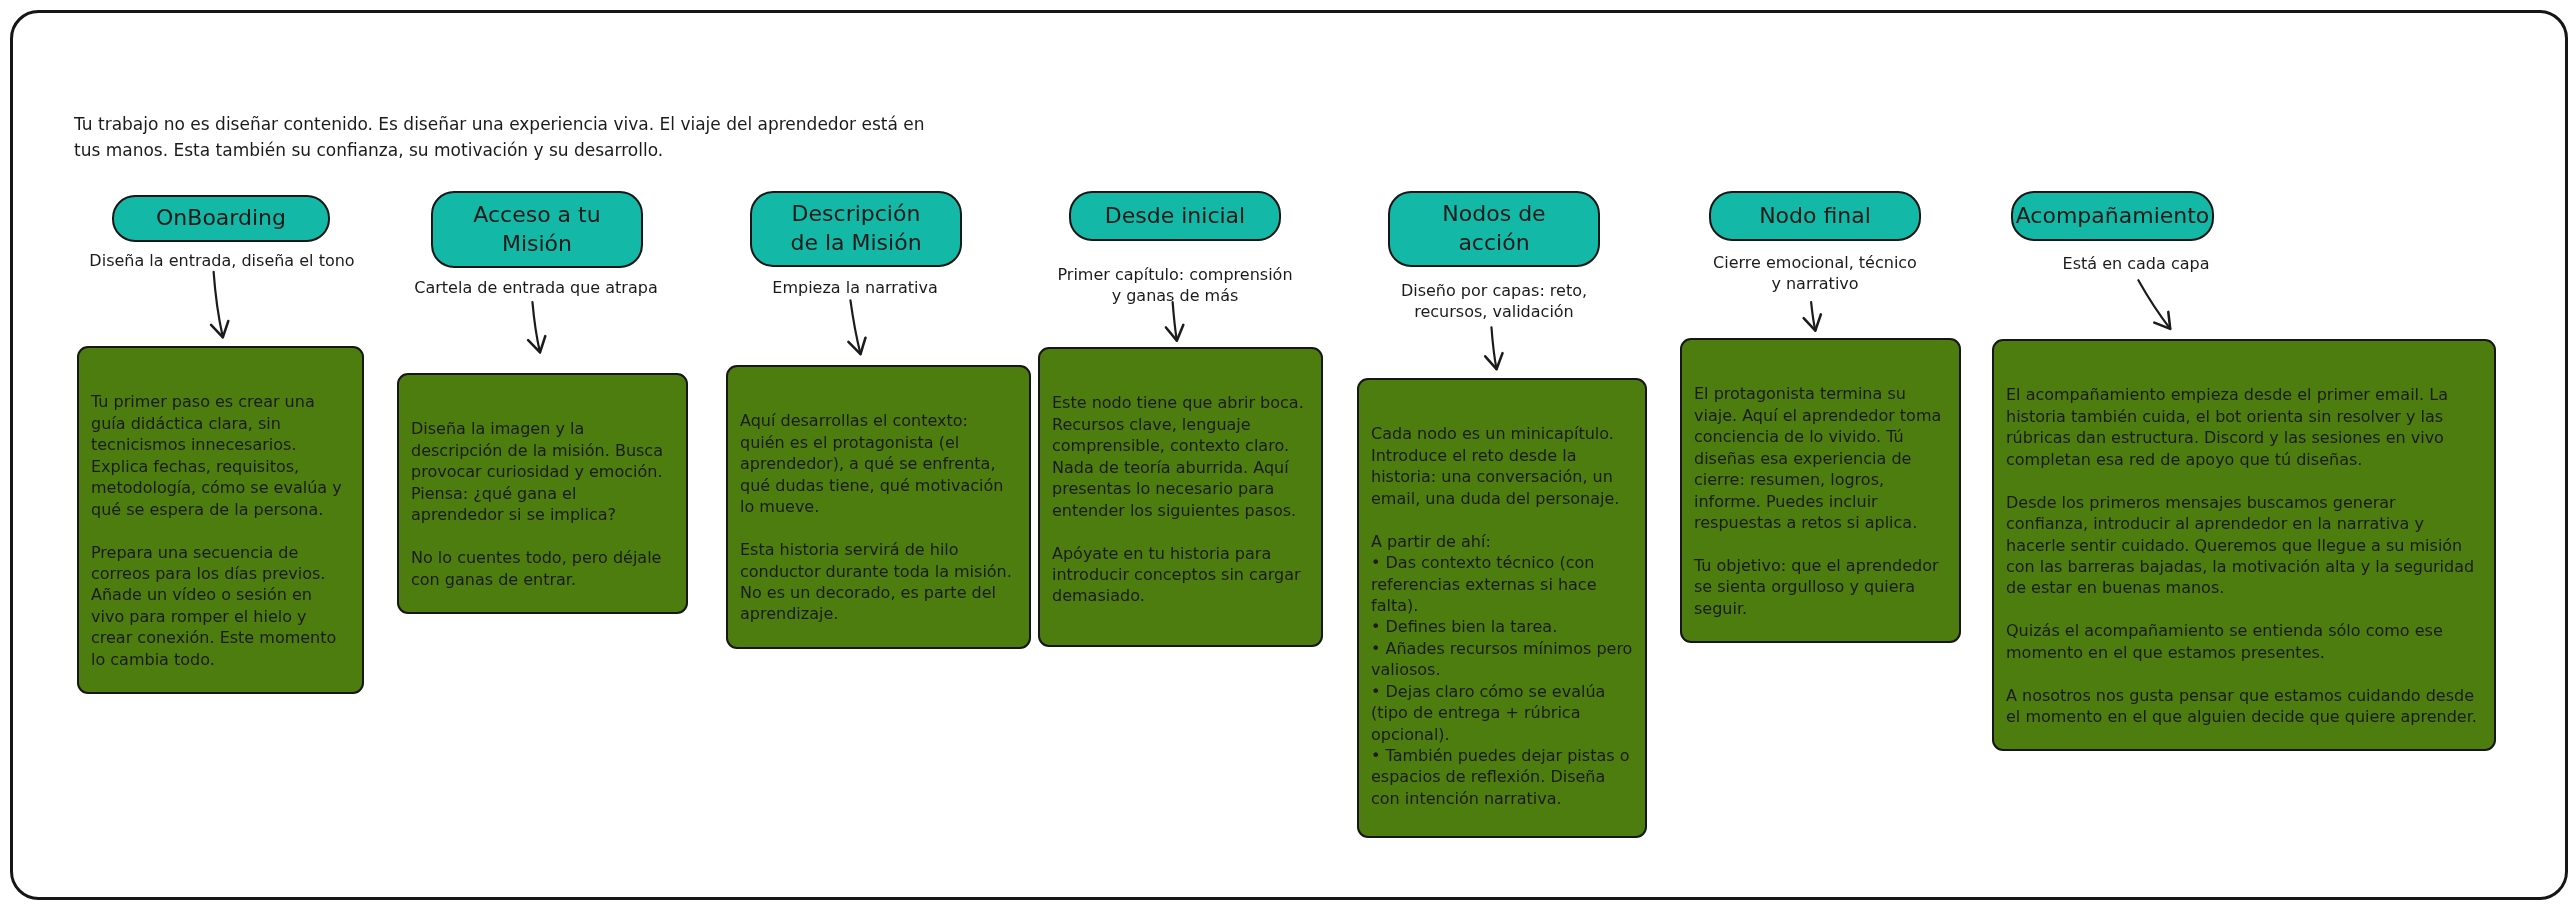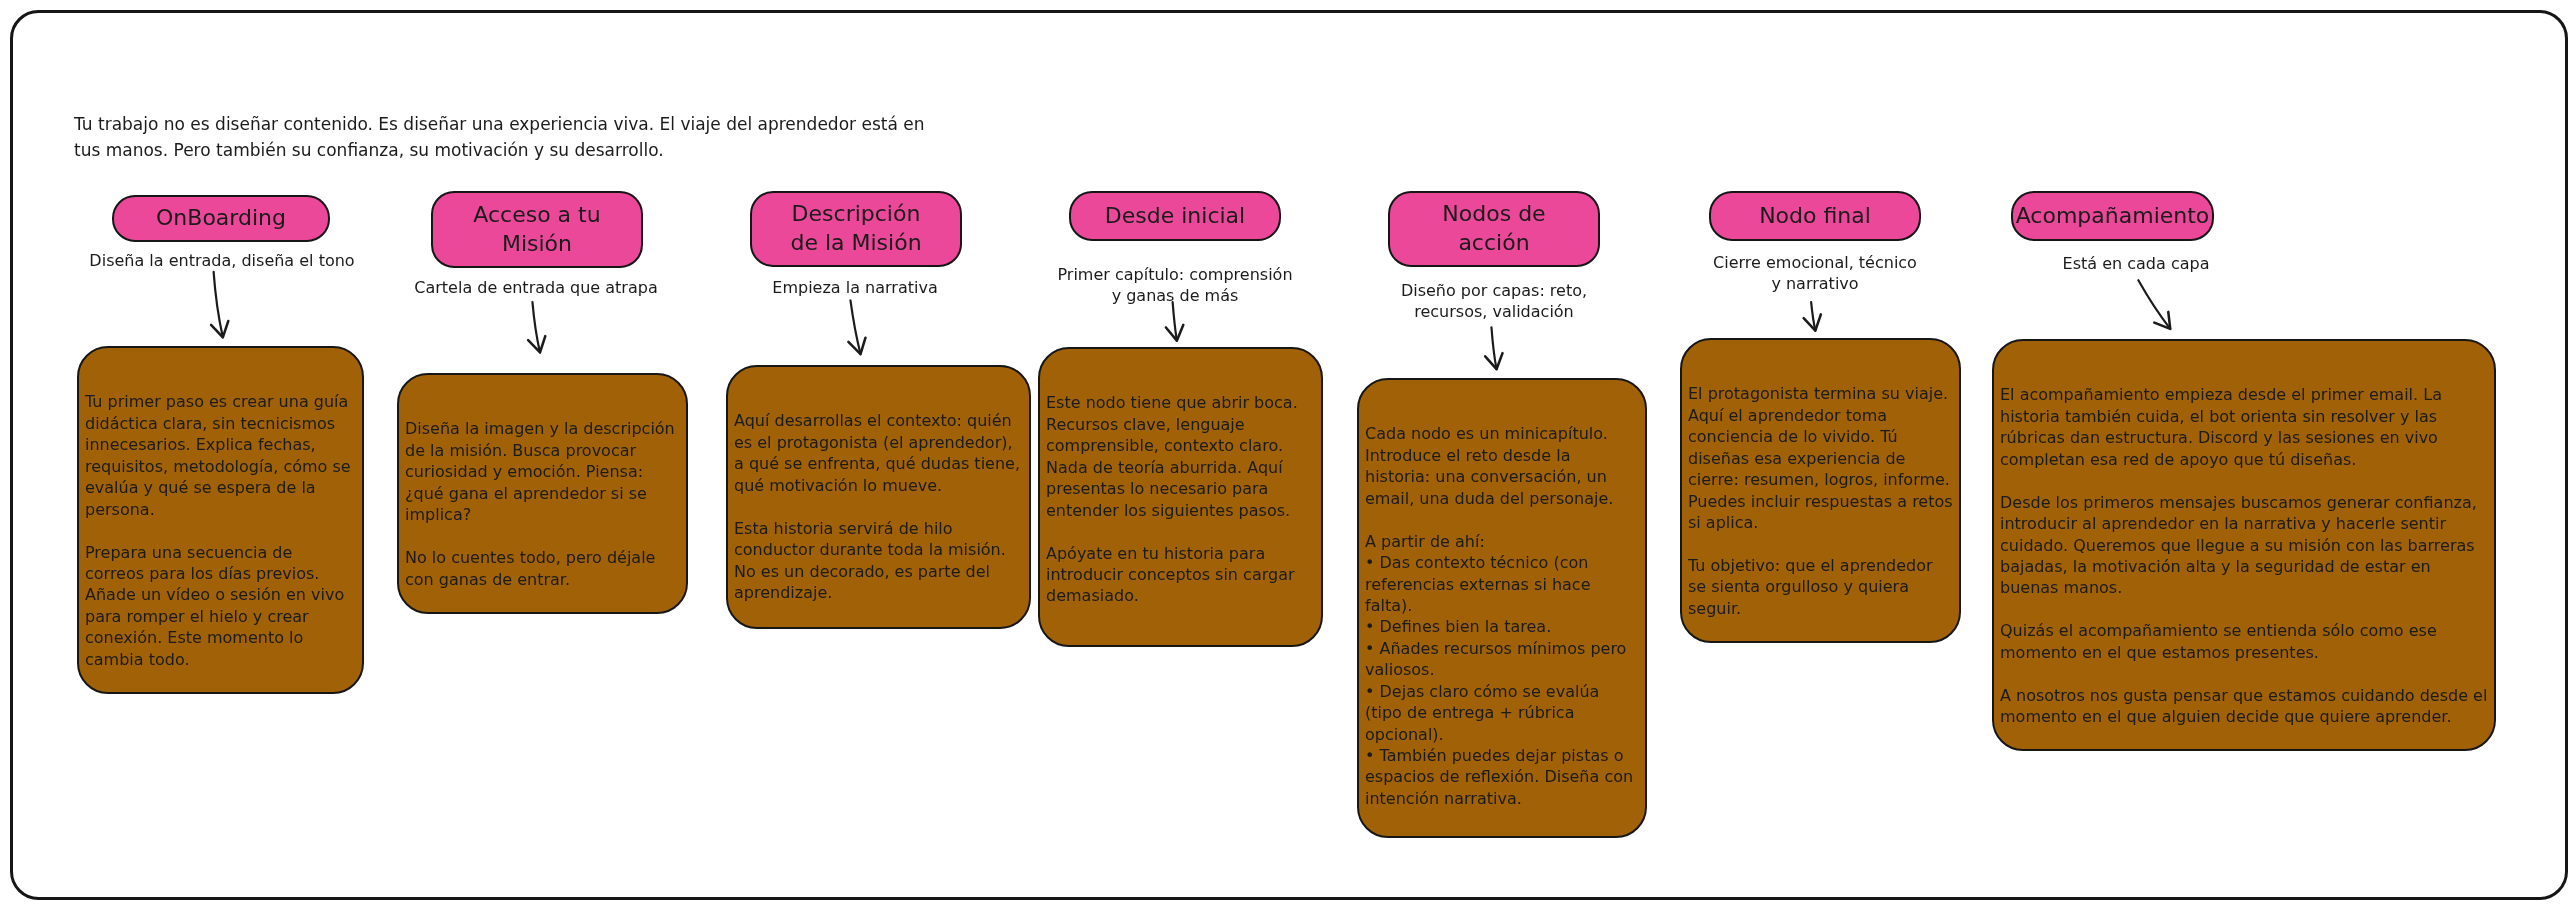--- a/index.html
+++ b/index.html
@@ -13,49 +13,49 @@
   }
   .title {
     position:absolute; left:74px; top:60px; margin:0;
     font-size:27px; font-weight:600; letter-spacing:0.4px;
   }
   .subtitle {
     position:absolute; left:74px; top:112px; margin:0; max-width:923px;
     font-size:17px; line-height:1.5; white-space:pre-line;
   }
   .hbox {
-    position:absolute; box-sizing:border-box; background:#ec4899;
+    position:absolute; box-sizing:border-box; background:#14b8a6;
     border:2.5px solid #161616; border-radius:23px;
     display:flex; align-items:center; justify-content:center;
     text-align:center; font-size:22px; font-weight:500; line-height:1.3;
     white-space:pre-line; padding:3.4px 8.4px;
   }
   .tagline {
     position:absolute; width:336px; text-align:center;
     font-size:16px; line-height:1.32; white-space:pre-line;
   }
   .bbox {
-    position:absolute; box-sizing:border-box; background:#a16207;
-    border:2.5px solid #161616; border-radius:31px;
-    padding:22px 6px; font-size:16px; line-height:1.34; white-space:pre-line;
+    position:absolute; box-sizing:border-box; background:#4d7c0f;
+    border:2.5px solid #161616; border-radius:11px;
+    padding:22px 12px; font-size:16px; line-height:1.34; white-space:pre-line;
   }
   .arrows {
     position:absolute; left:0; top:0; width:2576px; height:907px;
     pointer-events:none;
   }
 </style>
 </head>
 <body>
 
 <div class="canvas">
 
   <div class="frame"></div>
 
   <p class="subtitle">Tu trabajo no es diseñar contenido. Es diseñar una experiencia viva. El viaje del aprendedor está en
-tus manos. Pero también su confianza, su motivación y su desarrollo.</p>
+tus manos. Esta también su confianza, su motivación y su desarrollo.</p>
 
   <svg class="arrows" viewBox="0 0 3069 1081" xmlns="http://www.w3.org/2000/svg">
     <defs>
       <marker id="ah" markerUnits="userSpaceOnUse" markerWidth="32" markerHeight="28" viewBox="-22 -12 26 24" refX="0" refY="0" orient="auto">
         <path d="M-15,-9 L0,0 L-15,9" fill="none" stroke="#1b1b1b" stroke-width="2.6" stroke-linecap="round" stroke-linejoin="round"></path>
       </marker>
     </defs>
     <path d="M254,324 Q257,366 265,402" fill="none" stroke="#1b1b1b" stroke-width="2.6" stroke-linecap="round" marker-end="url(#ah)"></path>
     <path d="M634,360 Q637,394 643,420" fill="none" stroke="#1b1b1b" stroke-width="2.6" stroke-linecap="round" marker-end="url(#ah)"></path>
     <path d="M1013,358 Q1018,394 1025,422" fill="none" stroke="#1b1b1b" stroke-width="2.6" stroke-linecap="round" marker-end="url(#ah)"></path>

